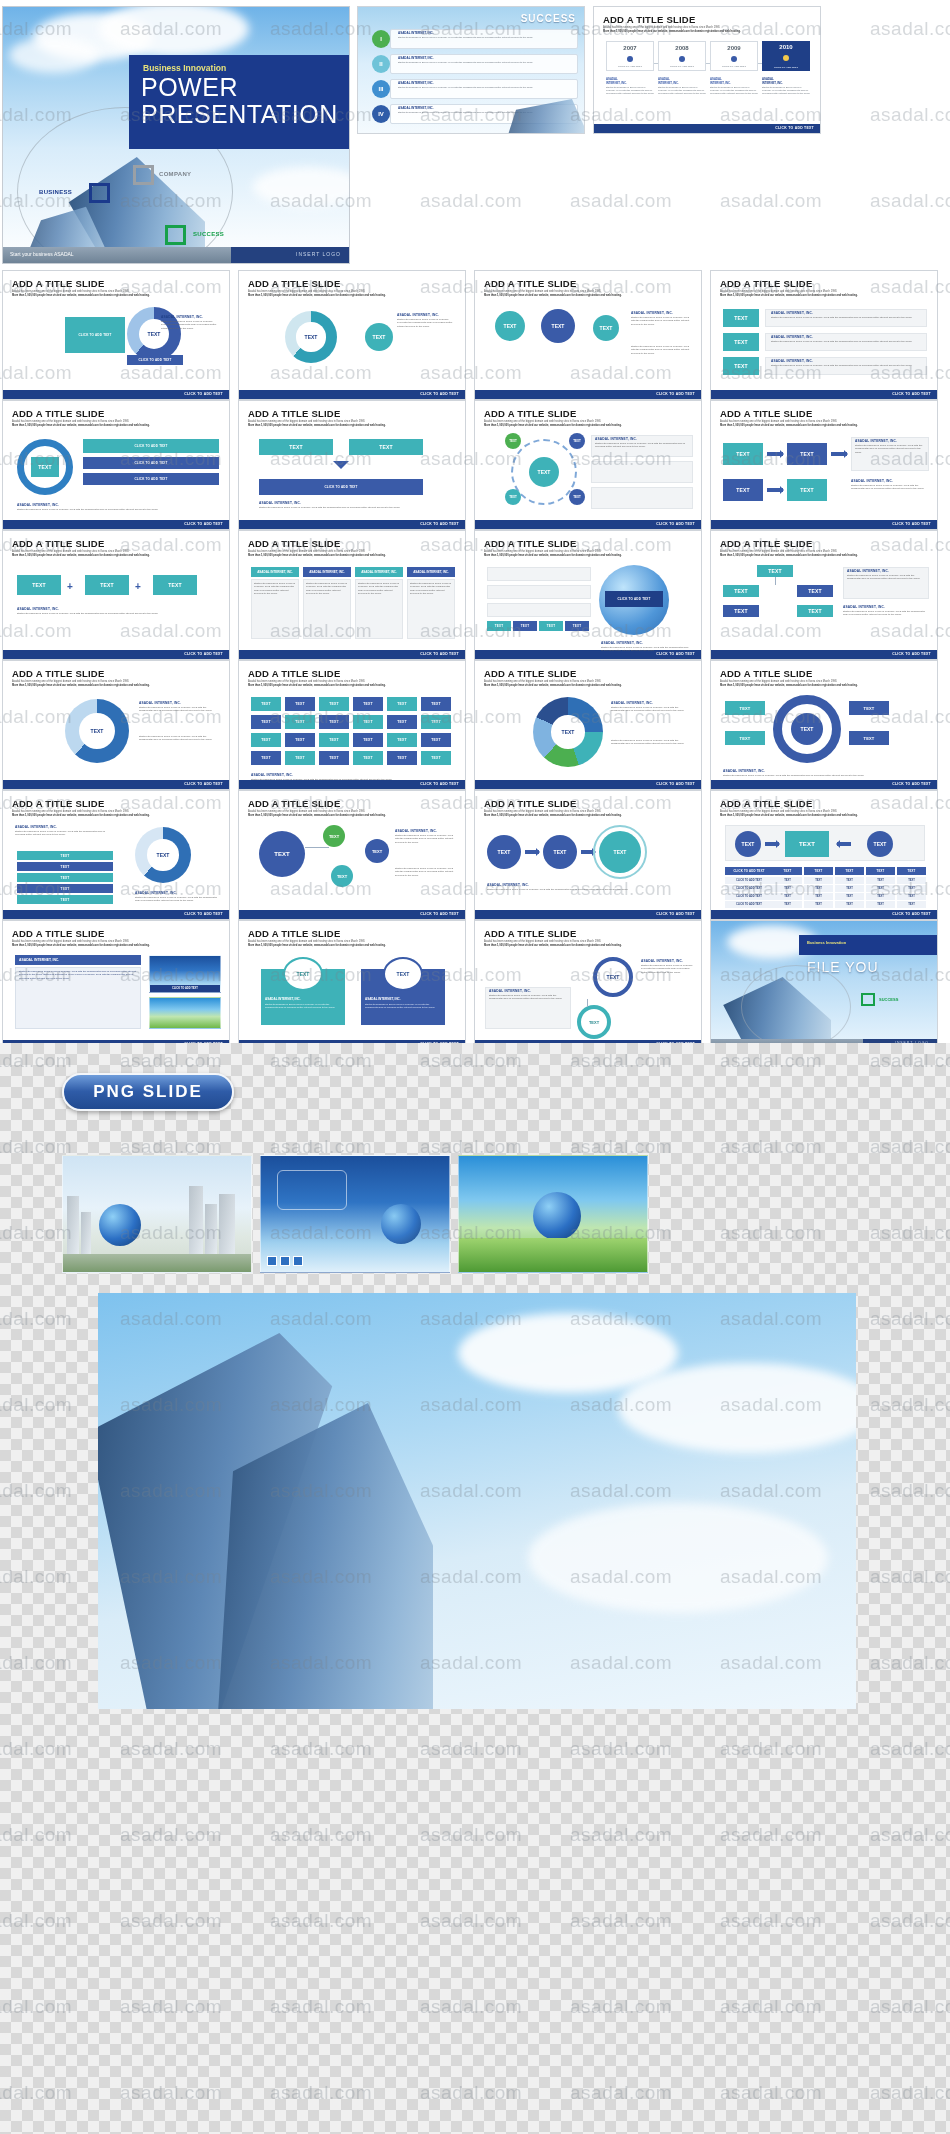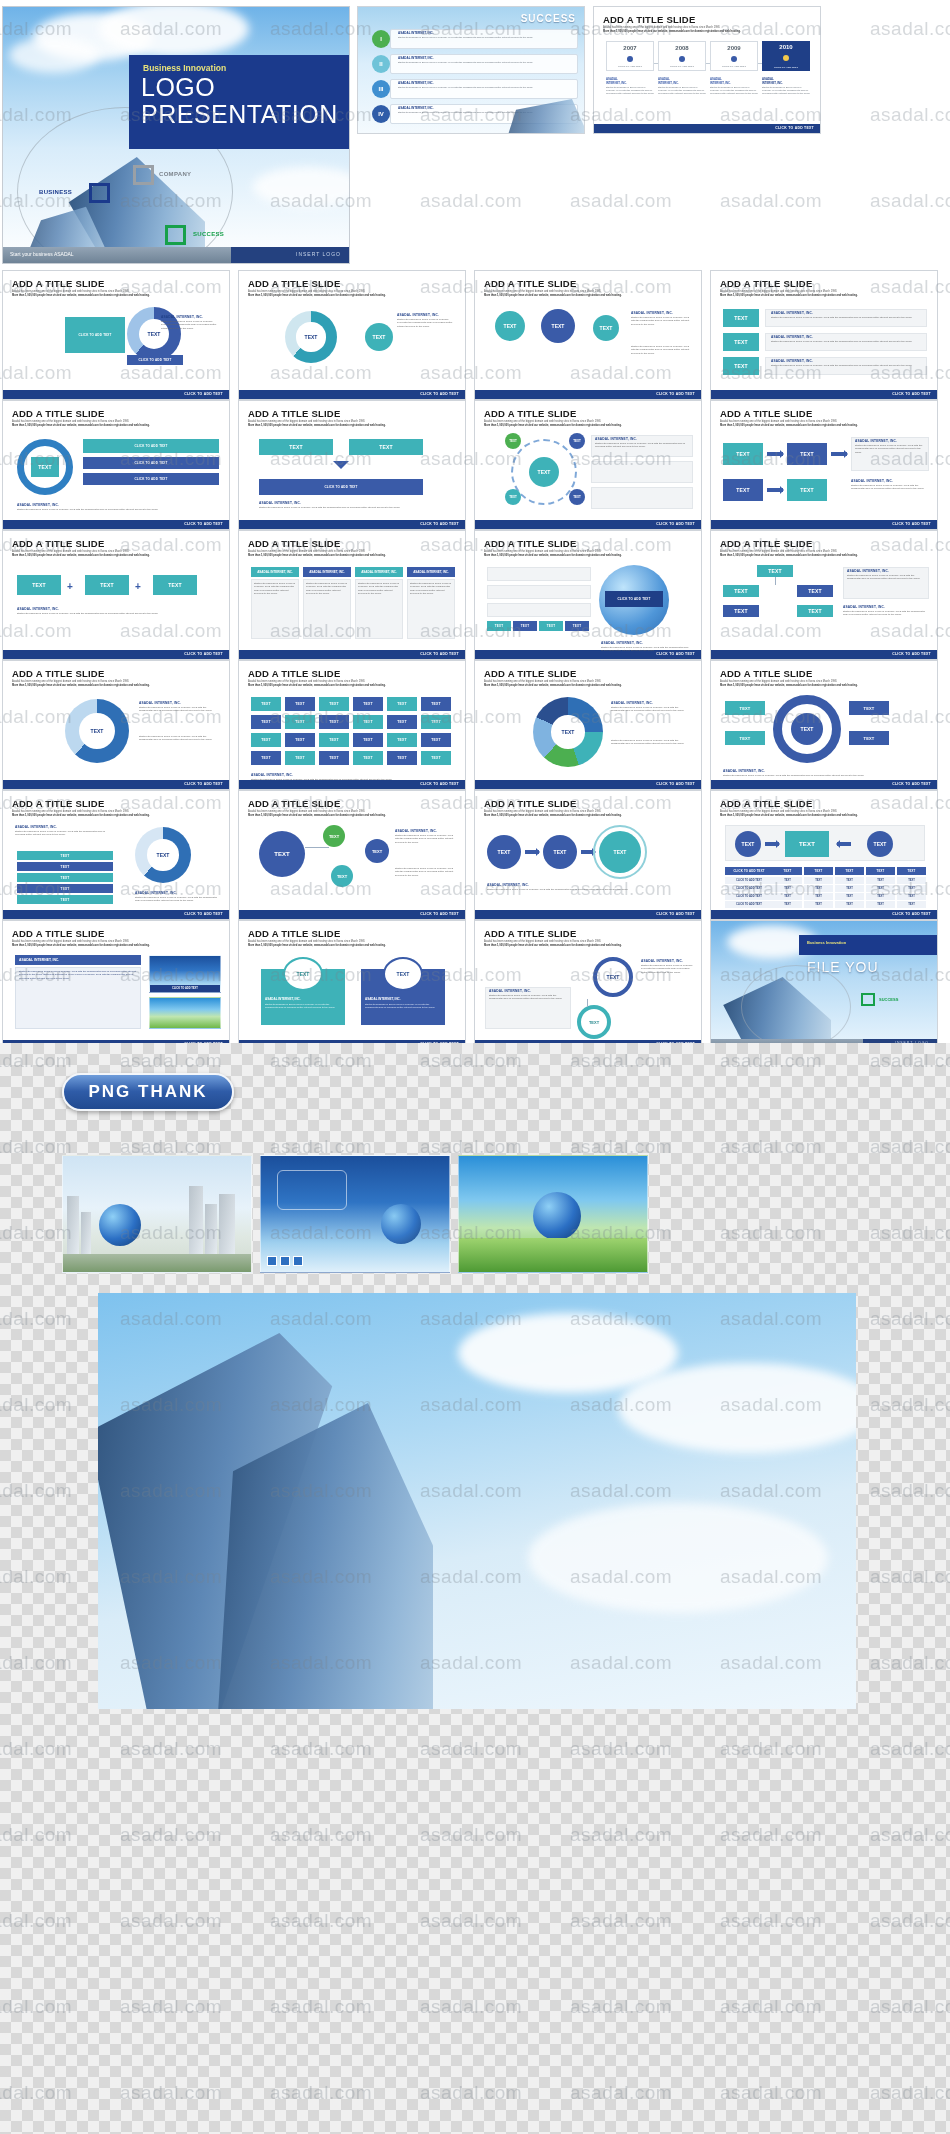--- a/index.html
+++ b/index.html
@@ -104,21 +104,21 @@
 
   <div class="ring" style="left:14px;top:100px;width:216px;height:170px;border:1px solid rgba(150,160,170,.55);"></div>
 
   <div class="tower" style="left:60px;top:150px;width:142px;height:108px;
        clip-path:polygon(30% 100%,4% 42%,52% 0%,100% 60%,100% 100%);"></div>
   <div class="tower" style="left:20px;top:196px;width:90px;height:62px;opacity:.85;
        clip-path:polygon(0% 100%,20% 28%,70% 6%,100% 100%);"></div>
 
   <div id="coverband">
     <div class="bi">Business Innovation</div>
-    <div class="t1">LOGO</div>
+    <div class="t1">POWER</div>
     <div class="t2">PRESENTATION</div>
   </div>
 
   <div class="kw" style="left:36px;top:182px;color:#1b3a8c;">BUSINESS</div>
   <div class="kbox" style="left:86px;top:176px;width:21px;height:20px;border-color:#1b3a8c;"></div>
 
   <div class="kbox" style="left:130px;top:158px;width:21px;height:20px;border-color:#9aa0a6;"></div>
   <div class="kw" style="left:156px;top:164px;color:#7c848c;">COMPANY</div>
 
   <div class="kbox" style="left:162px;top:218px;width:21px;height:20px;border-color:#17a04a;"></div>
@@ -767,21 +767,21 @@
     <div class="cloud" style="left:520px;top:70px;width:260px;height:90px;opacity:.85;"></div>
     <div class="cloud" style="left:430px;top:210px;width:300px;height:110px;opacity:.7;"></div>
     <div class="tower" style="left:-10px;top:40px;width:330px;height:380px;
          clip-path:polygon(18% 100%,0% 26%,58% 0%,74% 14%,40% 100%);"></div>
     <div class="tower" style="left:120px;top:110px;width:250px;height:310px;opacity:.95;
          clip-path:polygon(0% 100%,6% 22%,60% 0%,86% 46%,86% 100%);"></div>
   </div>
 </div>
 
 <div id="pngbadge">
-  <span>PNG THANK</span>
+  <span>PNG SLIDE</span>
 </div>
 
 <div class="wm-layer" id="wmlayer">
     <div class="wm" style="left: -30px; top: 18px;">asadal.com</div>
     <div class="wm" style="left: 120px; top: 18px;">asadal.com</div>
     <div class="wm" style="left: 270px; top: 18px;">asadal.com</div>
     <div class="wm" style="left: 420px; top: 18px;">asadal.com</div>
     <div class="wm" style="left: 570px; top: 18px;">asadal.com</div>
     <div class="wm" style="left: 720px; top: 18px;">asadal.com</div>
     <div class="wm" style="left: 870px; top: 18px;">asadal.com</div>

